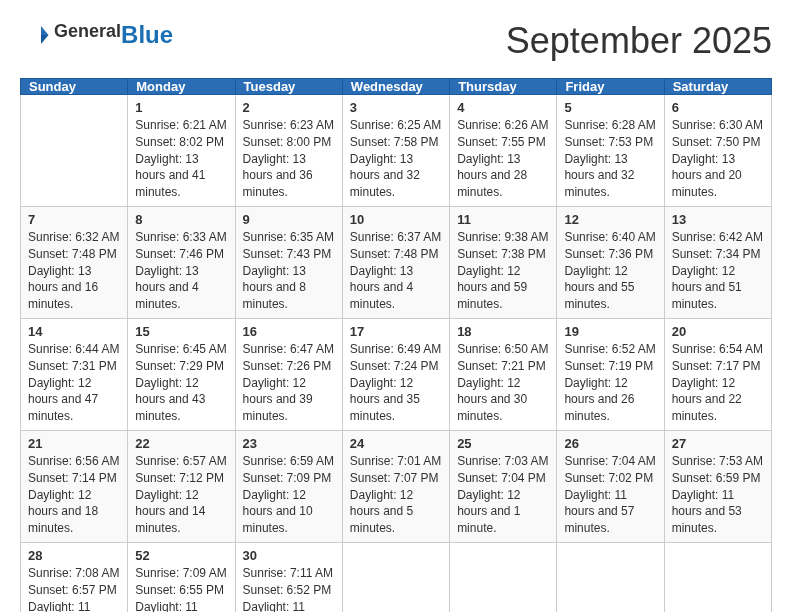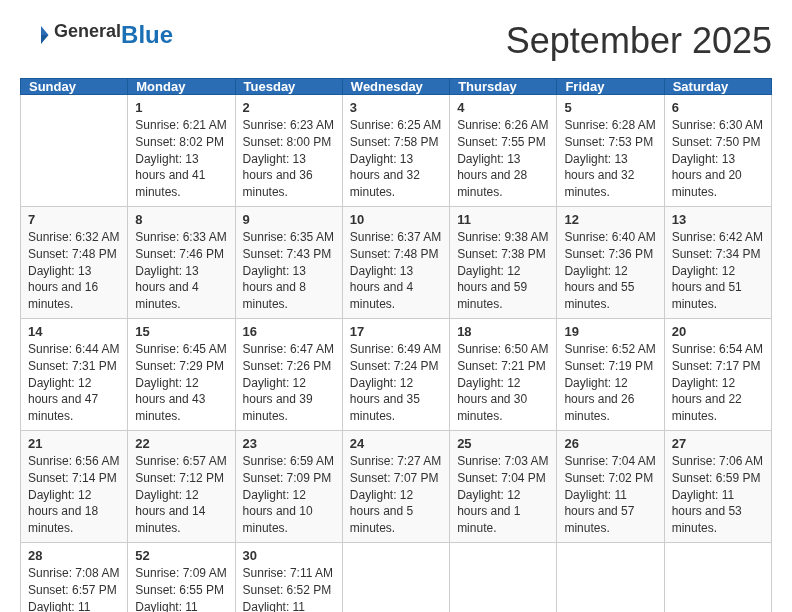--- a/index.html
+++ b/index.html
@@ -316,21 +316,21 @@
         <span class="day-number">23</span>
         <div class="cell-text">
           <div>Sunrise: 6:59 AM</div>
           <div>Sunset: 7:09 PM</div>
           <div>Daylight: 12 hours and 10 minutes.</div>
         </div>
       </td>
         <td>
         <span class="day-number">24</span>
         <div class="cell-text">
-          <div>Sunrise: 7:27 AM</div>
+          <div>Sunrise: 7:01 AM</div>
           <div>Sunset: 7:07 PM</div>
           <div>Daylight: 12 hours and 5 minutes.</div>
         </div>
       </td>
         <td>
         <span class="day-number">25</span>
         <div class="cell-text">
           <div>Sunrise: 7:03 AM</div>
           <div>Sunset: 7:04 PM</div>
           <div>Daylight: 12 hours and 1 minute.</div>
@@ -340,21 +340,21 @@
         <span class="day-number">26</span>
         <div class="cell-text">
           <div>Sunrise: 7:04 AM</div>
           <div>Sunset: 7:02 PM</div>
           <div>Daylight: 11 hours and 57 minutes.</div>
         </div>
       </td>
         <td>
         <span class="day-number">27</span>
         <div class="cell-text">
-          <div>Sunrise: 7:06 AM</div>
+          <div>Sunrise: 7:53 AM</div>
           <div>Sunset: 6:59 PM</div>
           <div>Daylight: 11 hours and 53 minutes.</div>
         </div>
       </td>
       </tr>
       <tr>
         <td>
         <span class="day-number">28</span>
         <div class="cell-text">
           <div>Sunrise: 7:08 AM</div>

